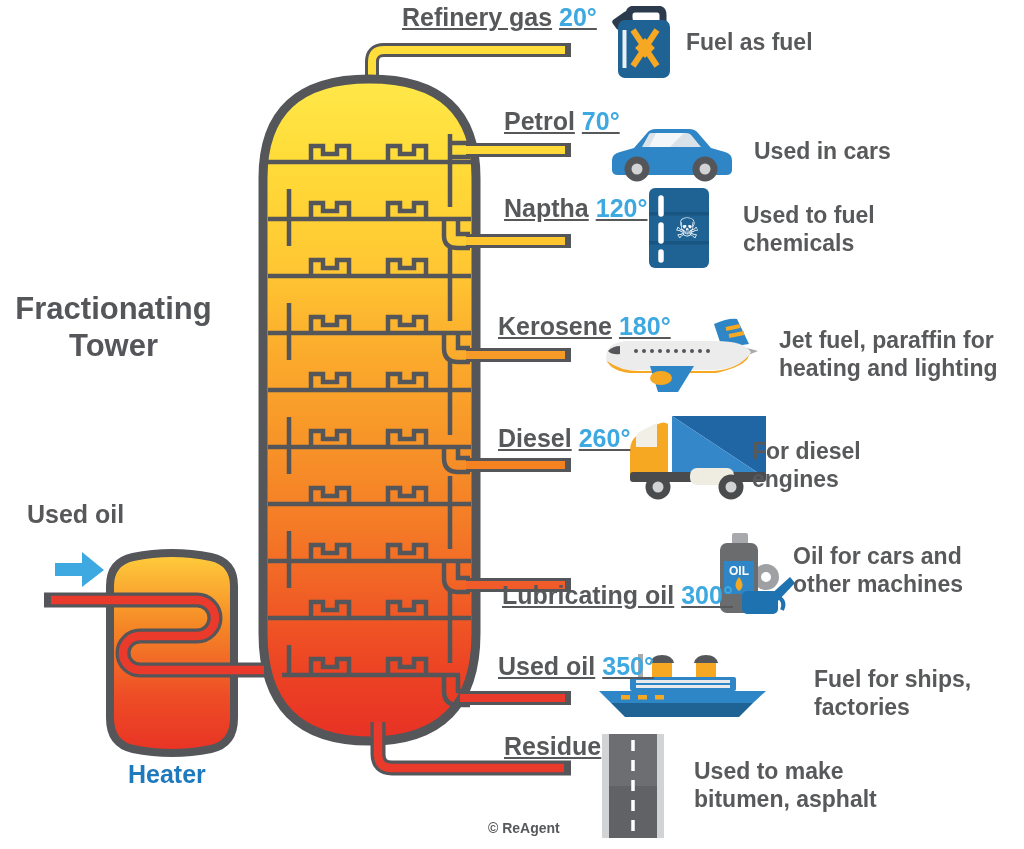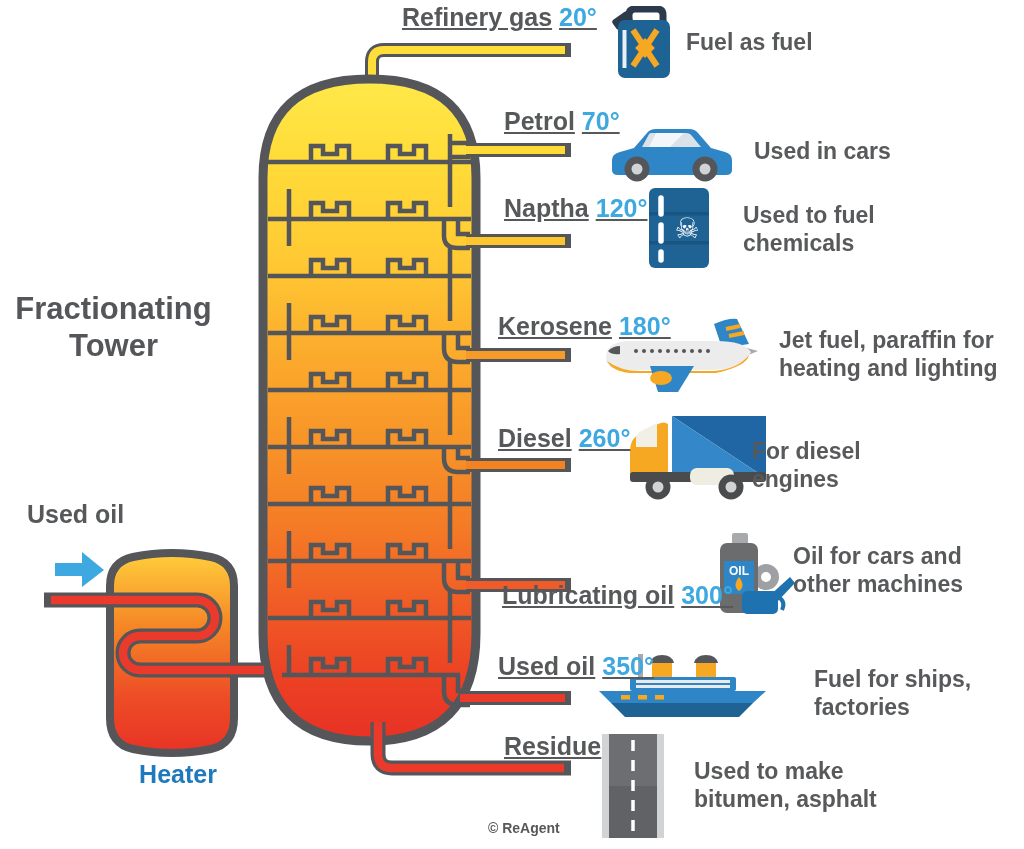--- a/index.html
+++ b/index.html
@@ -6,21 +6,21 @@
   .stage{position:relative;width:1024px;height:849px;background:#fff;overflow:hidden;
          font-family:"Liberation Sans",sans-serif;}
   .diagram{position:absolute;left:0;top:0;}
   .icon{position:absolute;}
   .lbl{position:absolute;font:700 25px "Liberation Sans",sans-serif;color:#57585A;white-space:nowrap;text-decoration:underline;}
   .lbl .temp{color:#3EA8E0;margin-left:7px;}
   .use{position:absolute;font:700 23px "Liberation Sans",sans-serif;color:#58595B;line-height:1.22;}
   .title{position:absolute;left:6px;top:291px;width:215px;text-align:center;
          font:700 31px "Liberation Sans",sans-serif;color:#55565A;line-height:1.18;}
   .crude{position:absolute;left:27px;top:500px;font:700 25px "Liberation Sans",sans-serif;color:#57585A;}
-  .heater{position:absolute;left:128px;top:760px;width:100px;text-align:center;
+  .heater{position:absolute;left:128px;top:760px;width:100px;text-align:left;
           font:700 25px "Liberation Sans",sans-serif;color:#1E79BD;}
   .copyright{position:absolute;left:468px;top:820px;font:700 14px "Liberation Sans",sans-serif;color:#57585A;margin-left:20px;}
 </style>
 </head>
 <body>
 
 <div class="stage">
 
   <svg class="diagram" width="1024" height="849" viewBox="0 0 1024 849">
     <defs>

